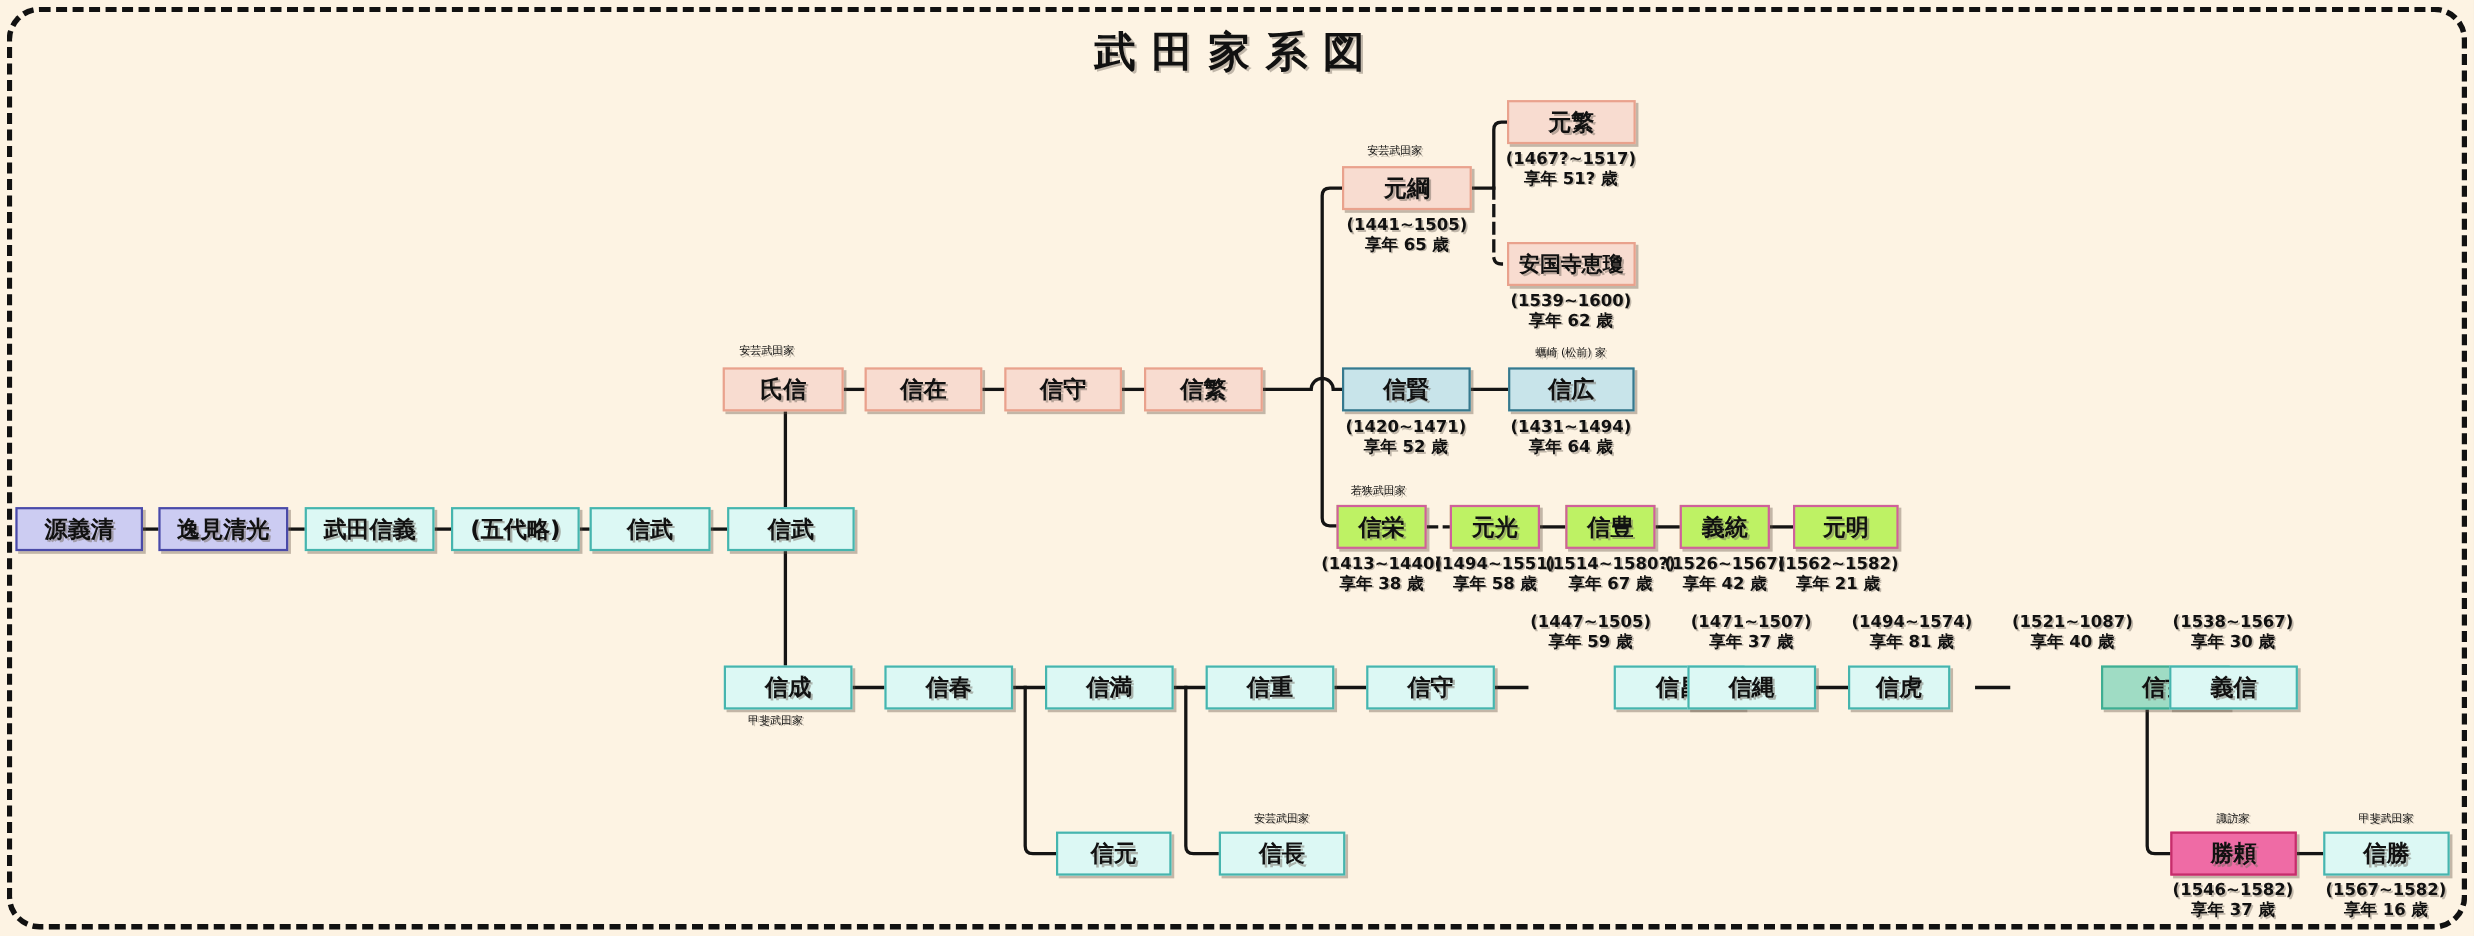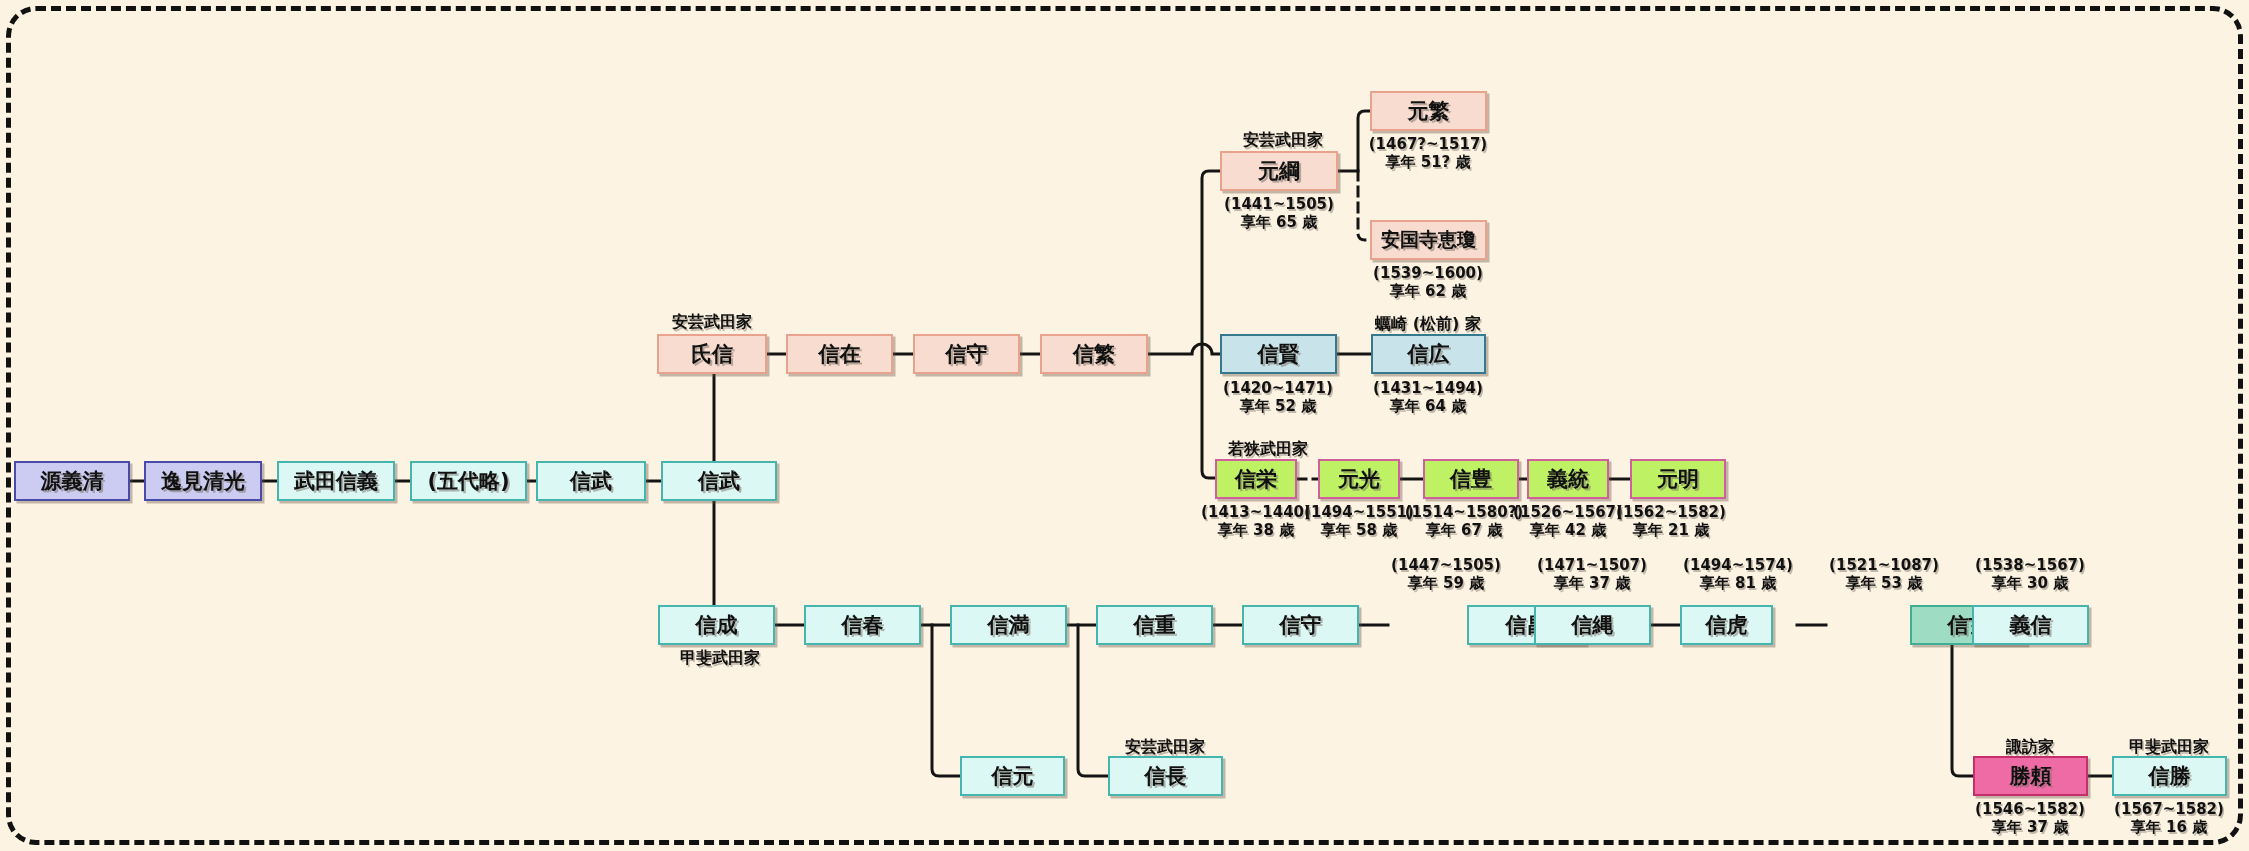--- a/index.html
+++ b/index.html
@@ -28,21 +28,21 @@
     white-space:nowrap;
   }
   .c-purple{background:#ccccf2;border-color:#4a4aa8}
   .c-cyan{background:#dcf8f4;border-color:#46b5ae}
   .c-salmon{background:#f8dcd0;border-color:#e9a28d}
   .c-blue{background:#c8e4ea;border-color:#36798e}
   .c-pink{background:#bef264;border-color:#d0609c}
   .c-green{background:#9fdcc4;border-color:#3fae93}
   .c-hotpink{background:#ef6ba5;border-color:#c52e6b}
   .flabel{
-    position:absolute;font-size:16px;font-weight:bold;white-space:nowrap;
+    position:absolute;font-size:10px;font-weight:normal;white-space:nowrap;
     text-shadow:1.5px 1.5px 0 rgba(120,110,100,.45);
   }
   .flabel.center{text-align:center;}
   .meta{
     position:absolute;width:160px;text-align:center;
     font-size:15px;font-weight:bold;line-height:18px;white-space:nowrap;
     text-shadow:1.5px 1.5px 0 rgba(120,110,100,.45);
   }
 </style>
 </head>
@@ -91,20 +91,21 @@
         <path d="M1943 625H1972"></path>
 
       <path d="M932 625V769Q932 776 939 776H960"></path>
       <path d="M1078 625V769Q1078 776 1085 776H1108"></path>
 
       <path d="M1952 625V769Q1952 776 1959 776H1973"></path>
       <path d="M2088 776H2112"></path>
     </g>
   </svg>
 
+  <div class="title">武田家系図</div>
 
   <div class="box c-purple" style="left:14px;top:461px;width:116px">源義清</div>
   <div class="box c-purple" style="left:144px;top:461px;width:118px">逸見清光</div>
   <div class="box c-cyan" style="left:277px;top:461px;width:118px">武田信義</div>
   <div class="box c-cyan" style="left:410px;top:461px;width:117px">(五代略)</div>
   <div class="box c-cyan" style="left:536px;top:461px;width:110px">信武</div>
   <div class="box c-cyan" style="left:661px;top:461px;width:116px">信武</div>
 
   <div class="flabel" style="left:672px;top:312px">安芸武田家</div>
   <div class="box c-salmon" style="left:657px;top:334px;width:110px">氏信</div>
@@ -137,21 +138,21 @@
   <div class="flabel center" style="left:1348px;top:314px;width:160px">蠣崎 (松前) 家</div>
   <div class="box c-blue" style="left:1371px;top:334px;width:115px">信広</div>
   <div class="meta" style="left:1348px;top:379px">
     <div>(1431~1494)</div>
     <div>享年 64 歳</div>
   </div>
 
   <div class="flabel" style="left:1228px;top:439px">若狭武田家</div>
   <div class="box c-pink" style="left:1215px;top:459px;width:82px">信栄</div>
   <div class="box c-pink" style="left:1318px;top:459px;width:82px">元光</div>
-  <div class="box c-pink" style="left:1423px;top:459px;width:96px">信豊</div>
+  <div class="box c-pink" style="left:1423px;top:459px;width:82px">信豊</div>
   <div class="box c-pink" style="left:1527px;top:459px;width:82px">義統</div>
   <div class="box c-pink" style="left:1630px;top:459px;width:96px">元明</div>
   <div class="meta" style="left:1176px;top:503px">
     <div>(1413~1440)</div>
     <div>享年 38 歳</div>
   </div>
   <div class="meta" style="left:1279px;top:503px">
     <div>(1494~1551)</div>
     <div>享年 58 歳</div>
   </div>
@@ -187,21 +188,21 @@
   <div class="meta" style="left:1512px;top:556px">
     <div>(1471~1507)</div>
     <div>享年 37 歳</div>
   </div>
   <div class="meta" style="left:1658px;top:556px">
     <div>(1494~1574)</div>
     <div>享年 81 歳</div>
   </div>
   <div class="meta" style="left:1804px;top:556px">
     <div>(1521~1087)</div>
-    <div>享年 53 歳</div>
+    <div>享年 40 歳</div>
   </div>
   <div class="meta" style="left:1950px;top:556px">
     <div>(1538~1567)</div>
     <div>享年 30 歳</div>
   </div>
 
   <div class="box c-cyan" style="left:960px;top:756px;width:105px">信元</div>
   <div class="flabel center" style="left:1085px;top:737px;width:160px">安芸武田家</div>
   <div class="box c-cyan" style="left:1108px;top:756px;width:115px">信長</div>
 

